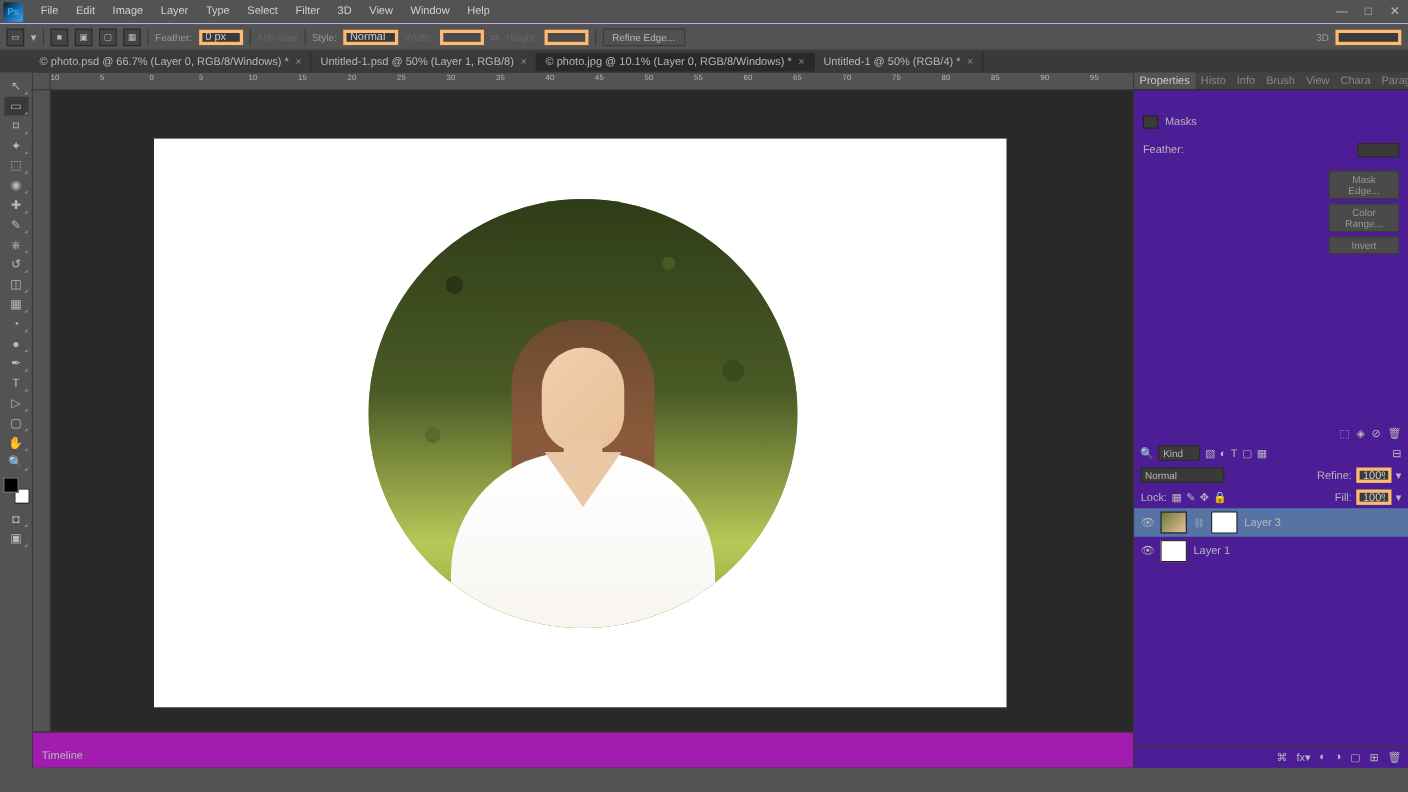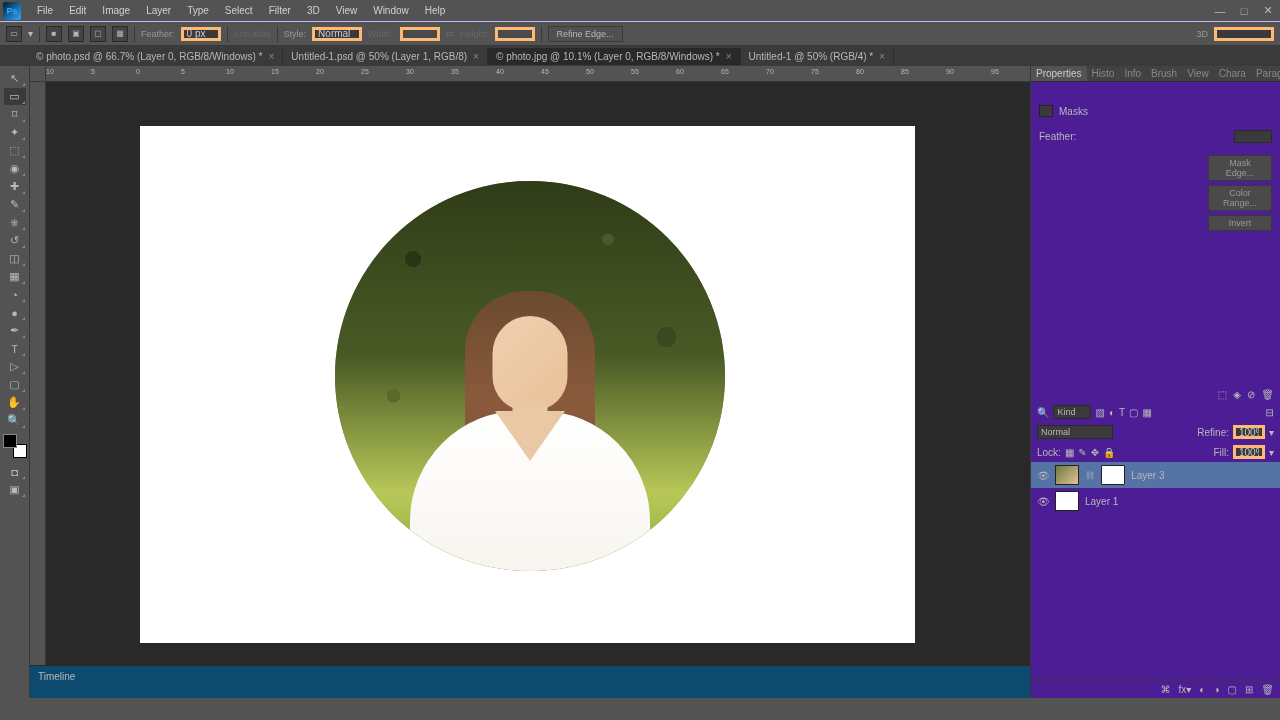--- a/index.html
+++ b/index.html
@@ -65,21 +65,21 @@
 .layer-ctrl{padding:3px 6px;display:flex;align-items:center;gap:4px;font-size:9px}
 .layer-sel{background:#3a3a3a;border:1px solid #2a2a2a;width:76px;height:14px;font-size:9px;padding:0 3px}
 .lrow{display:flex;align-items:center;padding:3px 6px;gap:6px;font-size:9px}
 .lrow.sel{background:#5573a4}
 .eye{width:12px;font-size:10px}
 .lthumb{width:24px;height:20px;border:1px solid #222}
 .lthumb.photo-t{background:linear-gradient(135deg,#6a7a3a,#e8c098)}
 .lthumb.white-t{background:#fff}
 .lthumb.mask-t{background:#fff;border-radius:1px}
 .status{height:14px;background:#535353;border-top:1px solid #383838;display:flex;align-items:center;padding:0 8px;font-size:8px;gap:12px}
-.timeline{height:12px;background:#0c4a6e;border-top:1px solid #2a2a2a;padding:16px 8px;font-size:8px;display:flex;align-items:flex-end}
+.timeline{height:12px;background:#a21caf;border-top:1px solid #2a2a2a;padding:16px 8px;font-size:8px;display:flex;align-items:flex-start}
 .panel-foot{position:absolute;bottom:2px;right:6px;display:flex;gap:6px;font-size:9px;color:#777}
 .layer-foot{padding:3px 6px;display:flex;justify-content:flex-end;gap:8px;font-size:10px;color:#888;border-top:1px solid #3a3a3a;margin-top:auto}
 </style>
 </head>
 <body>
 
 <div class="menubar">
   <div class="ps-logo">Ps</div>
   <div id="menu-items"><span class="menu-item">File</span><span class="menu-item">Edit</span><span class="menu-item">Image</span><span class="menu-item">Layer</span><span class="menu-item">Type</span><span class="menu-item">Select</span><span class="menu-item">Filter</span><span class="menu-item">3D</span><span class="menu-item">View</span><span class="menu-item">Window</span><span class="menu-item">Help</span></div>
   <div class="win-ctrls">

